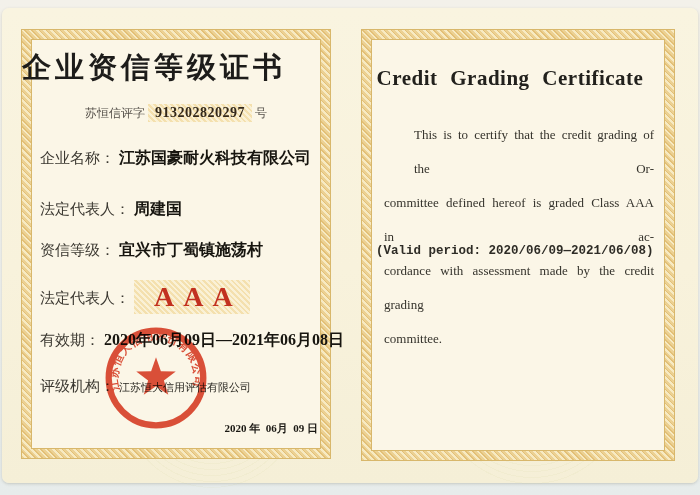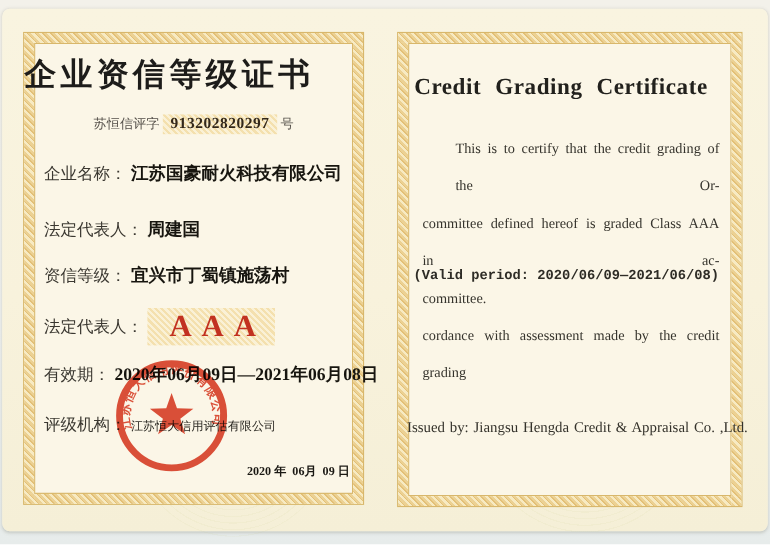--- a/index.html
+++ b/index.html
@@ -176,20 +176,19 @@
     <text font-size="10.5" font-weight="700" fill="#d93a22" font-family="Liberation Sans, DejaVu Sans, sans-serif">
       <textPath href="#stampArc" startOffset="0" textLength="136" lengthAdjust="spacing">江苏恒大信用评价有限公司</textPath>
     </text>
   </svg>
 
   <div class="en-title">Credit Grading Certificate</div>
 
   <div class="en-body">
     <div class="en-line first">This is to certify that the credit grading of the Or-</div>
     <div class="en-line">committee defined hereof is graded Class AAA in ac-</div>
+    <div class="en-line">cordance with assessment made by the credit grading</div>
     <div class="en-line last">committee.</div>
-    <div class="en-line">cordance with assessment made by the credit grading</div>
   </div>
 
   <div class="valid-period">(Valid period: 2020/06/09—2021/06/08)</div>
 
-  <div class="issued-by">Issued by: Jiangsu Hengda Credit &amp; Appraisal Co. ,Ltd.</div>
 </div>
 
 </body></html>

